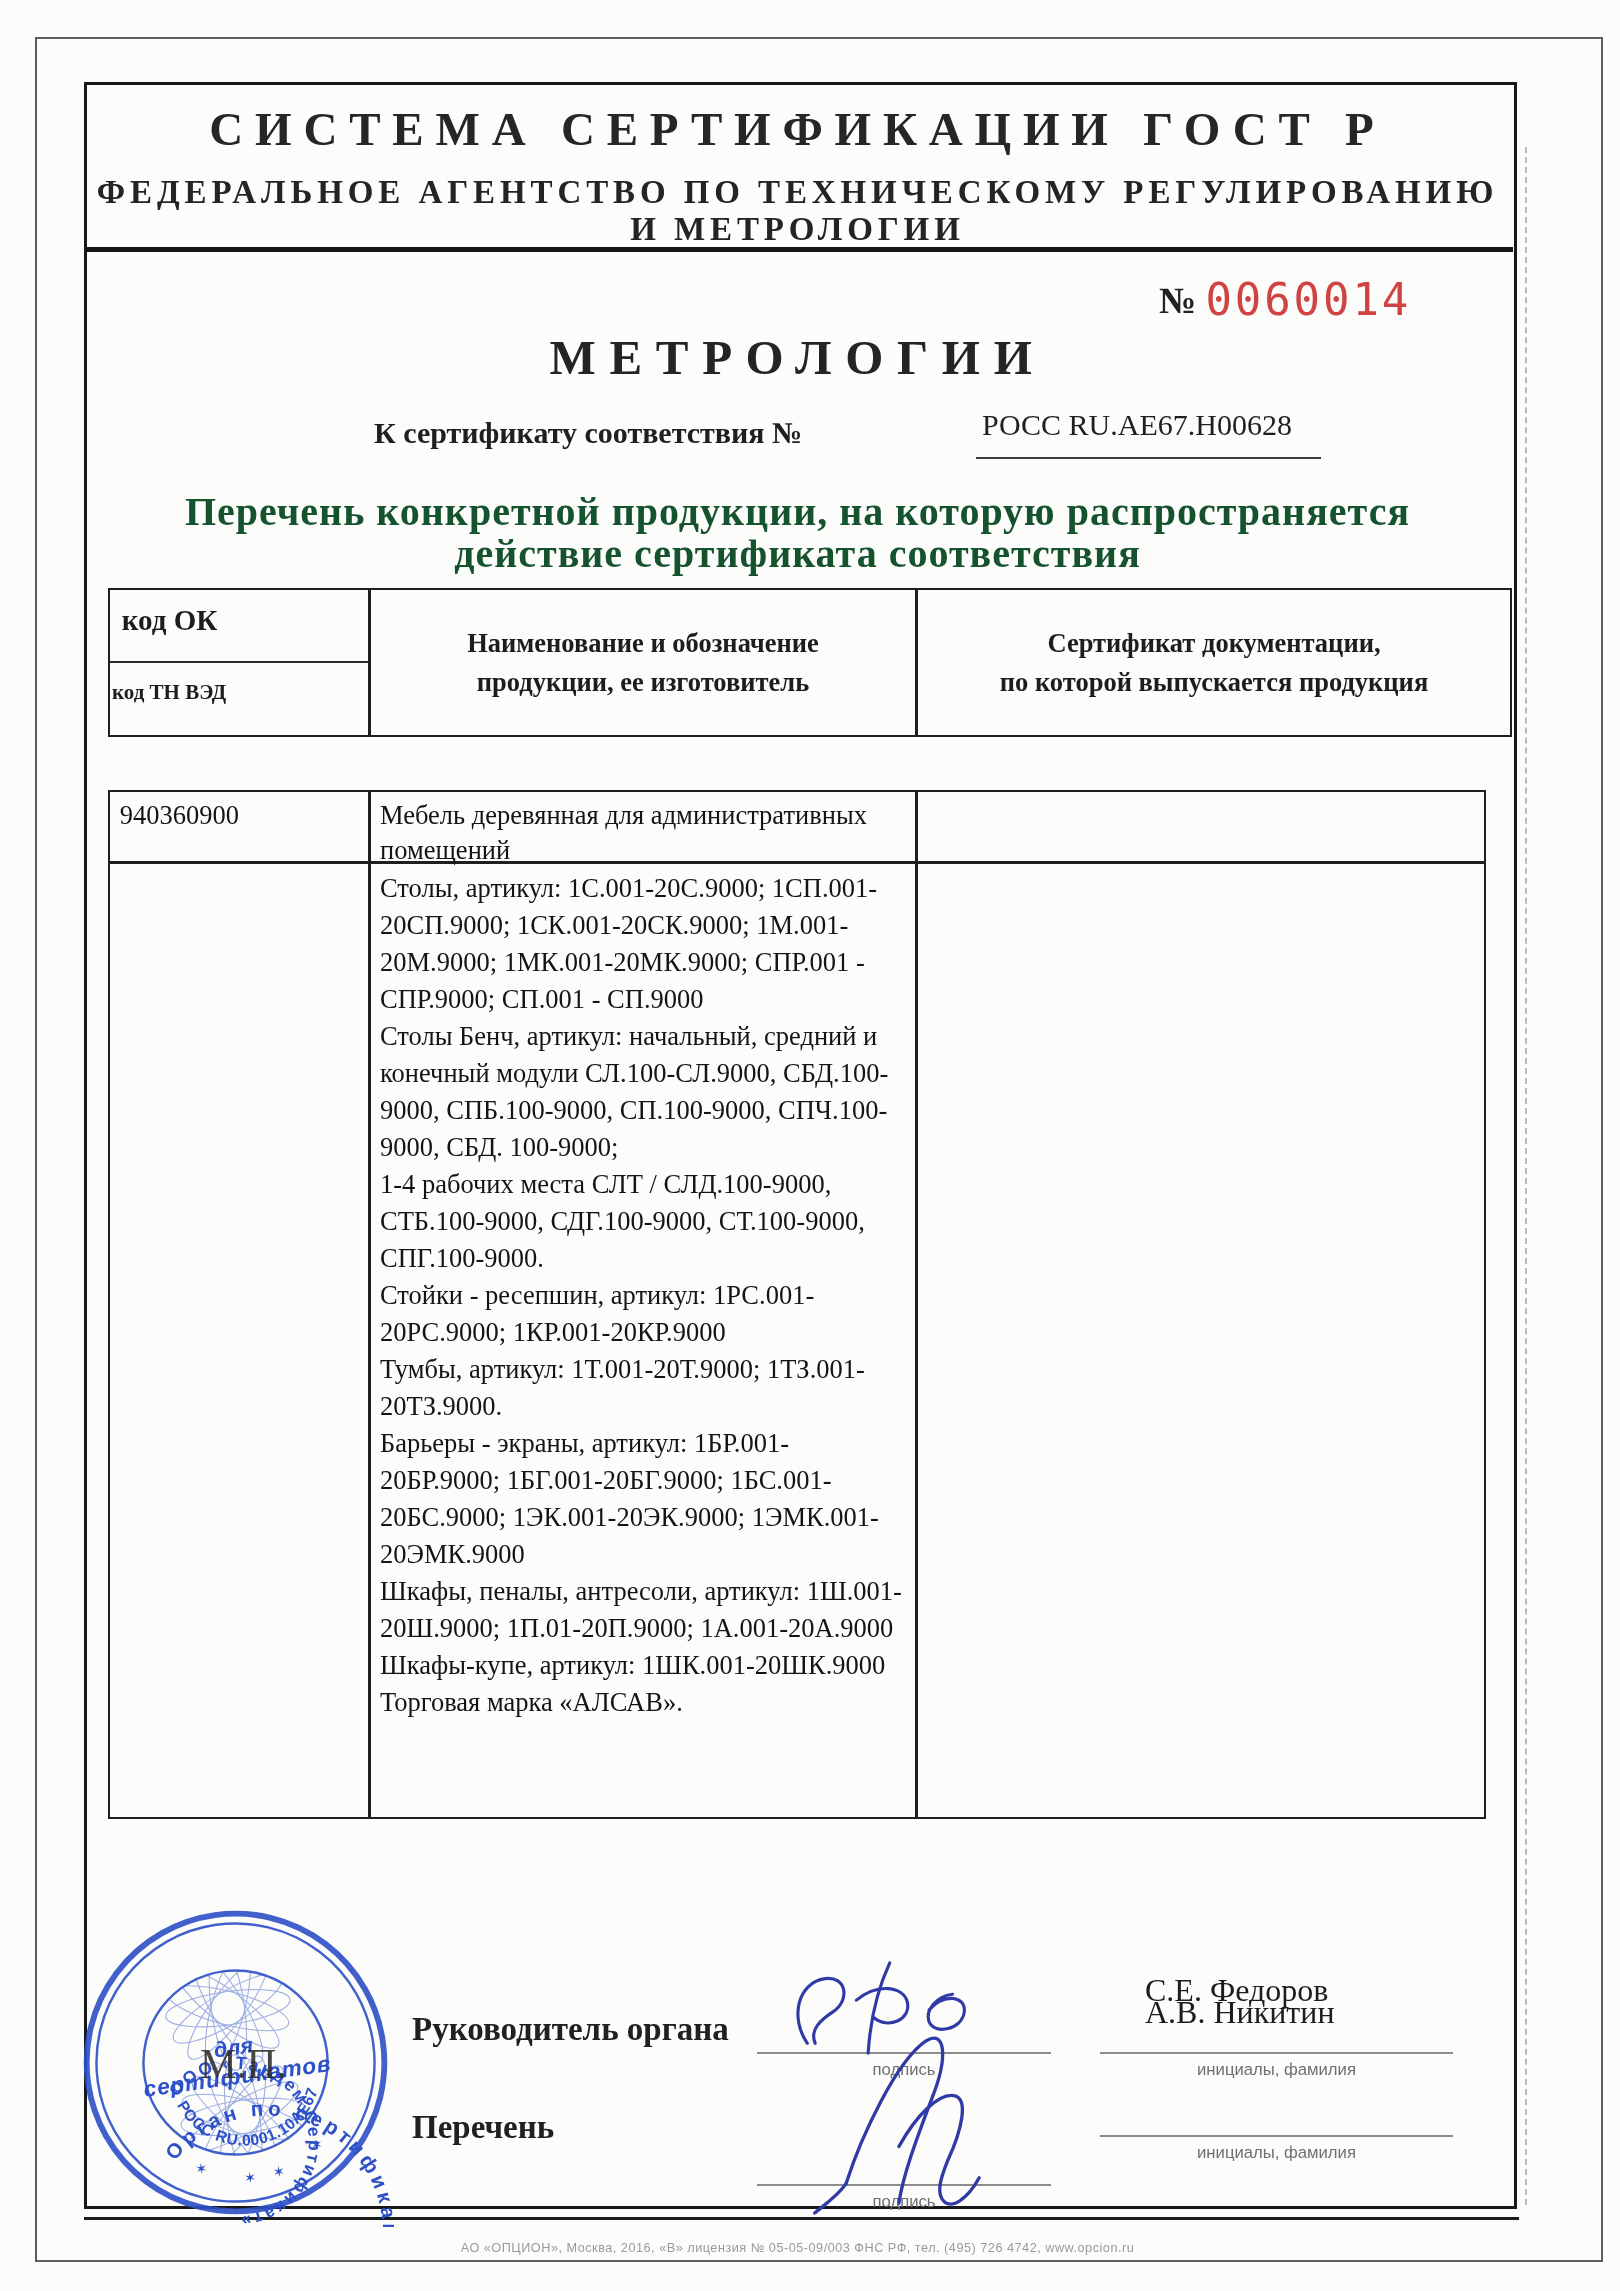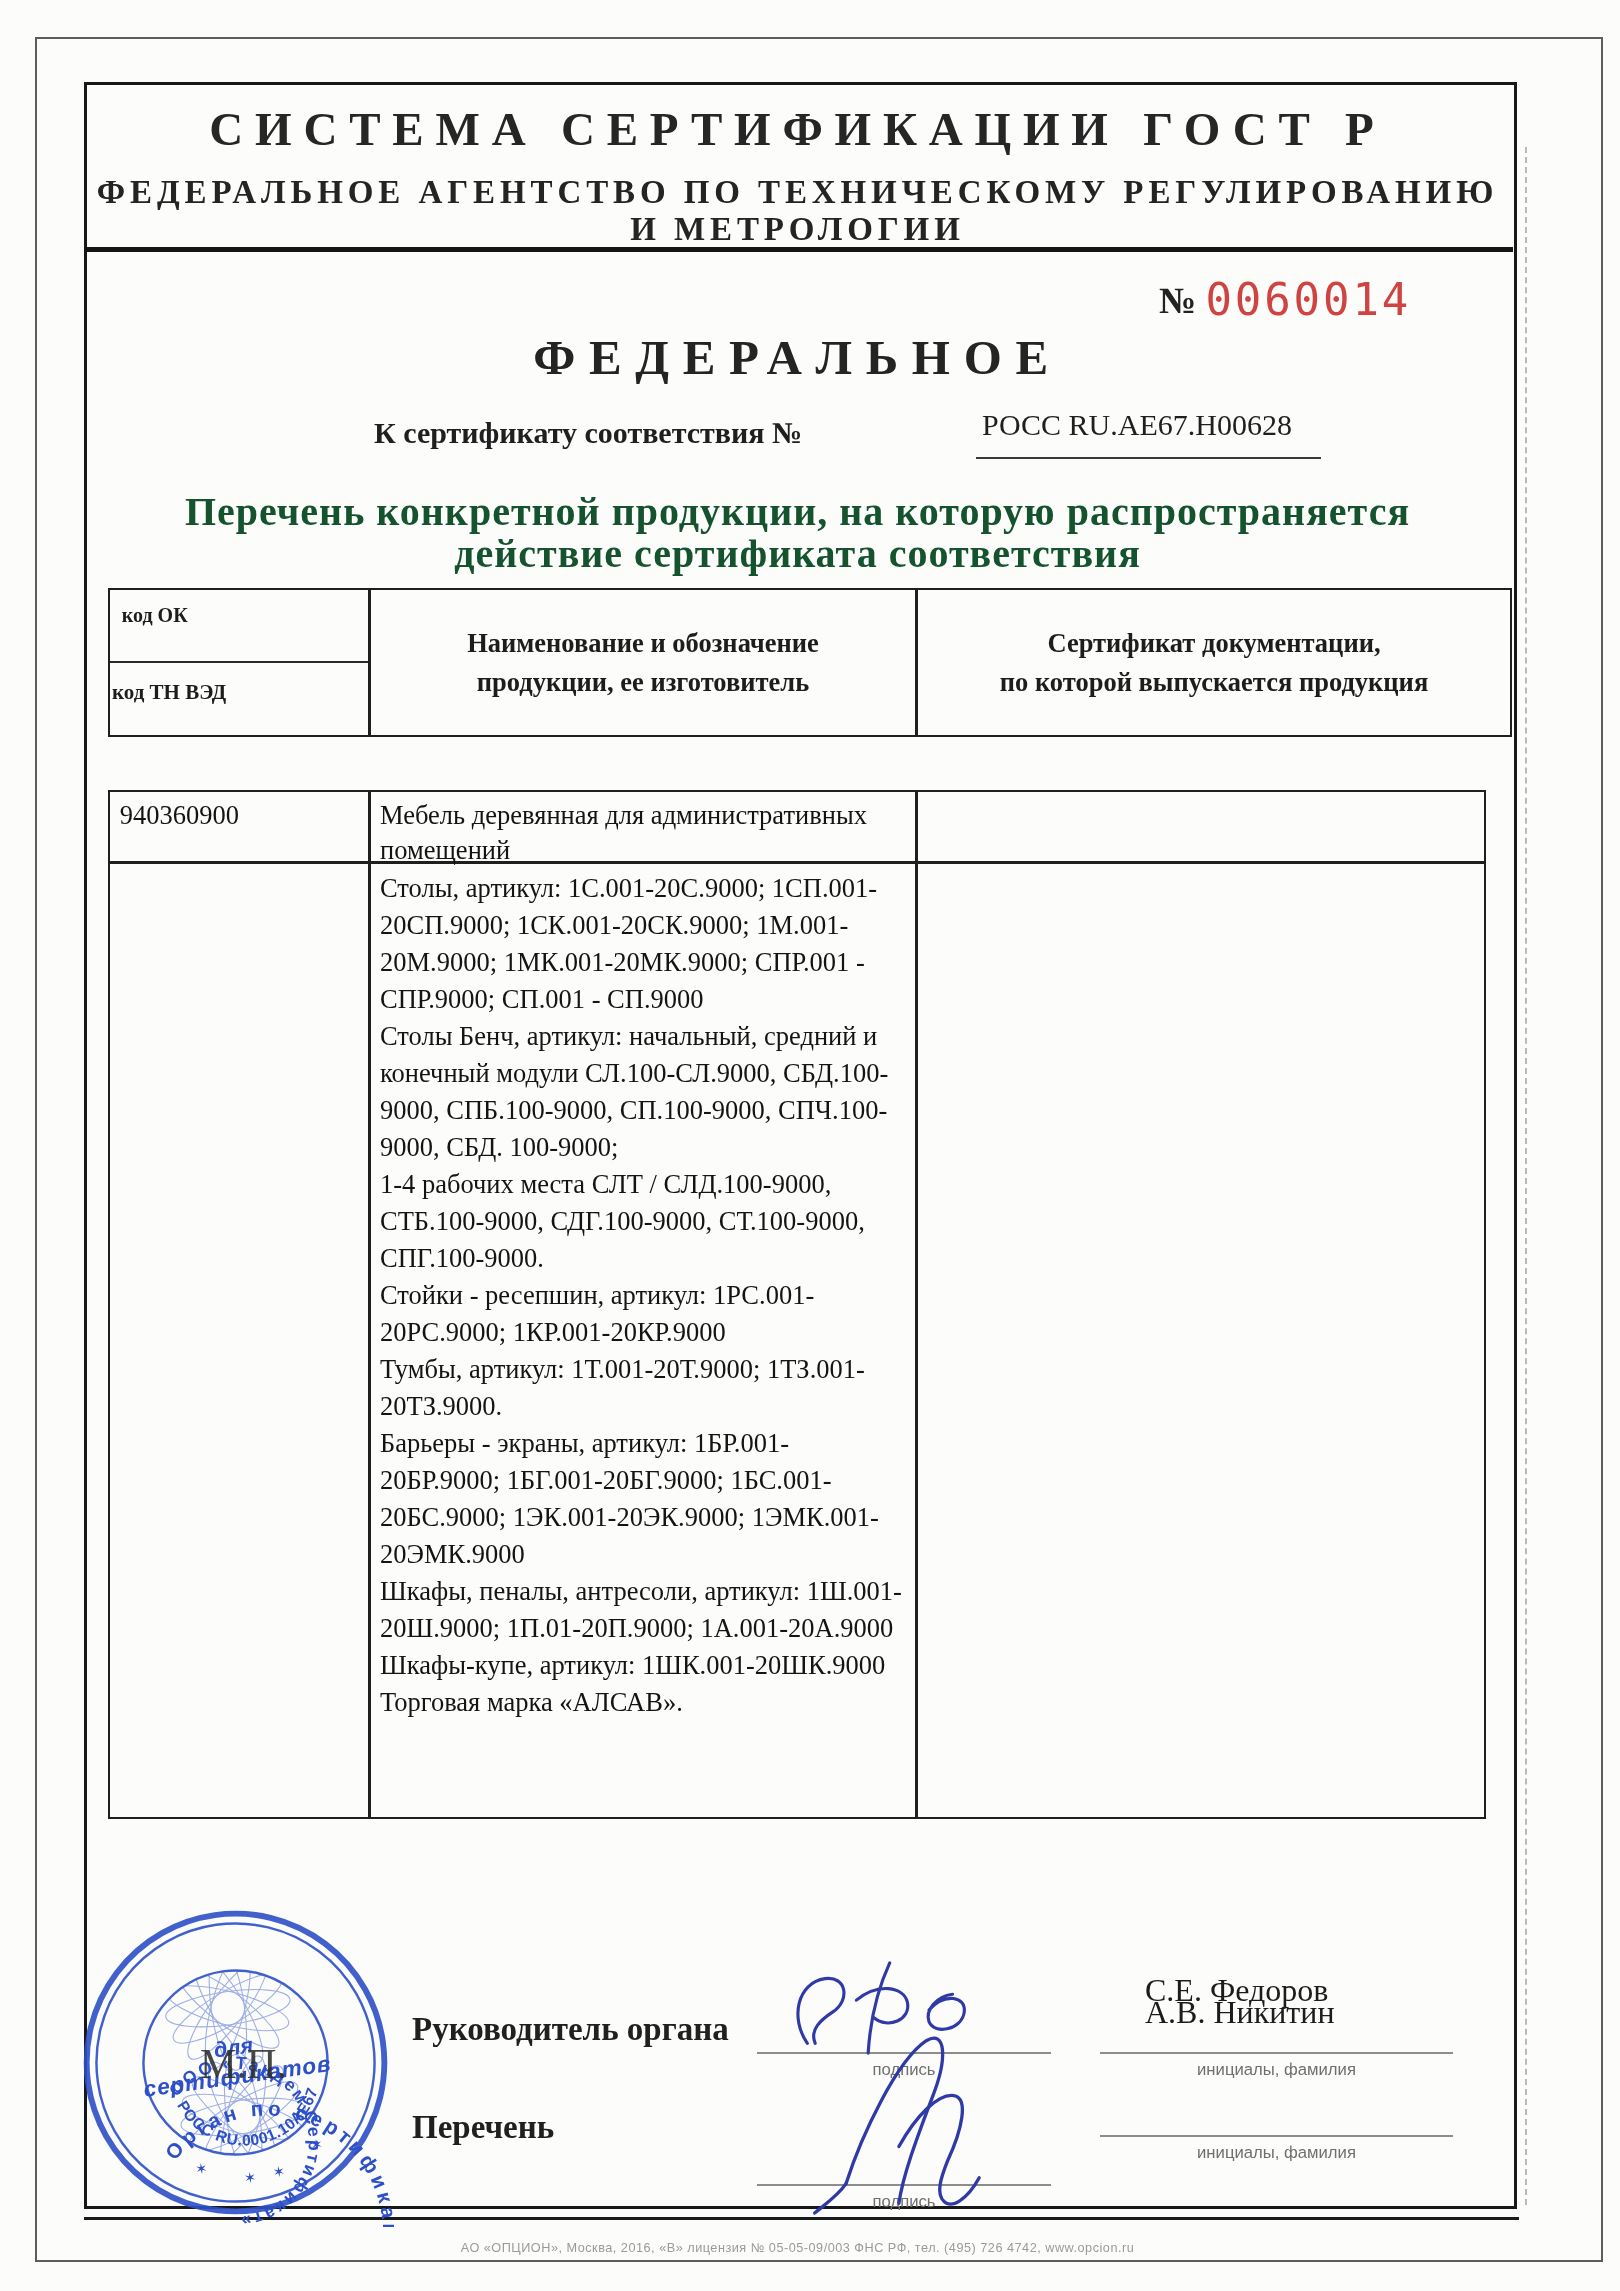--- a/index.html
+++ b/index.html
@@ -27,21 +27,21 @@
     letter-spacing:13.7px;color:#242424;}
   .cert-label{left:374px;top:416px;font-size:30px;font-weight:bold;color:#1f1f1f;}
   .cert-number{left:982px;top:408px;font-size:30px;color:#1f1f1f;}
   .cert-underline{left:976px;top:457px;width:345px;height:2px;background:#3a3a3a;}
   .list-heading{left:84px;width:1427px;text-align:center;font-size:40px;font-weight:bold;letter-spacing:1px;color:#14532d;}
   .lh1{top:488px;} .lh2{top:530px;}
   
   .spec-header-table{left:108px;top:588px;width:1400px;height:145px;border:2.9px solid #1f1f1f;}
   .vdiv{position:absolute;top:0;bottom:0;width:2.9px;background:#1f1f1f;}
   .spec-header-table .v1{left:258px;} .spec-header-table .v2{left:805px;}
-  .code-ok{left:11.8px;top:13.7px;font-size:20px;font-weight:bold;}
+  .code-ok{left:11.8px;top:13.7px;font-size:29px;font-weight:bold;}
   .code-divider{left:0;top:71px;width:258px;height:2px;background:#2a2a2a;}
   .code-tnved{left:2px;top:90px;font-size:21px;font-weight:bold;}
   .hcell{position:absolute;top:0;height:100%;display:flex;align-items:center;justify-content:center;
     text-align:center;font-size:26.5px;font-weight:600;line-height:39px;}
   .hcell.c2{left:261px;width:544px;}
   .hcell.c3{left:808px;right:0;}
   
   .product-table{left:108px;top:790px;width:1374px;height:1025px;border:2.9px solid #1f1f1f;}
   .product-table .v1{left:258px;} .product-table .v2{left:805px;}
   .row1-divider{left:0;top:69px;width:100%;height:2.9px;background:#1f1f1f;}
@@ -86,21 +86,21 @@
 
   <div class="abs system-title">СИСТЕМА СЕРТИФИКАЦИИ ГОСТ Р</div>
   <div class="abs agency-title">ФЕДЕРАЛЬНОЕ АГЕНТСТВО ПО ТЕХНИЧЕСКОМУ РЕГУЛИРОВАНИЮ И МЕТРОЛОГИИ</div>
   <div class="abs header-rule"></div>
 
   <div class="abs form-number-group">
     <span class="number-sign">№</span>
     <span class="form-number">0060014</span>
   </div>
 
-  <div class="abs appendix-title">ФЕДЕРАЛЬНОЕ</div>
+  <div class="abs appendix-title">МЕТРОЛОГИИ</div>
 
   <div class="abs cert-label">К сертификату соответствия №</div>
   <div class="abs cert-number">РОСС RU.АЕ67.Н00628</div>
   <div class="abs cert-underline"></div>
 
   <div class="abs list-heading lh1">Перечень конкретной продукции,  на которую распространяется</div>
   <div class="abs list-heading lh2">действие сертификата соответствия</div>
 
   <div class="abs spec-header-table">
     <div class="vdiv v1"></div>

